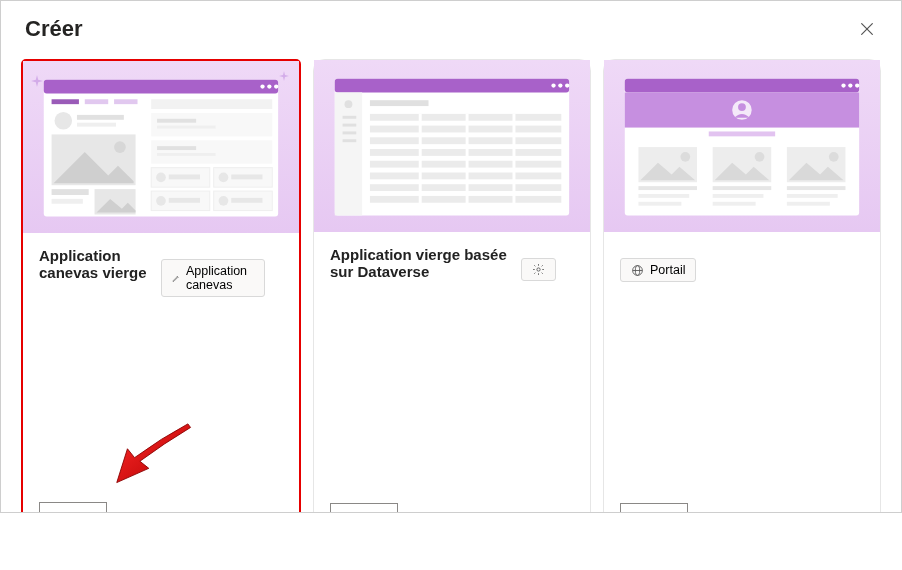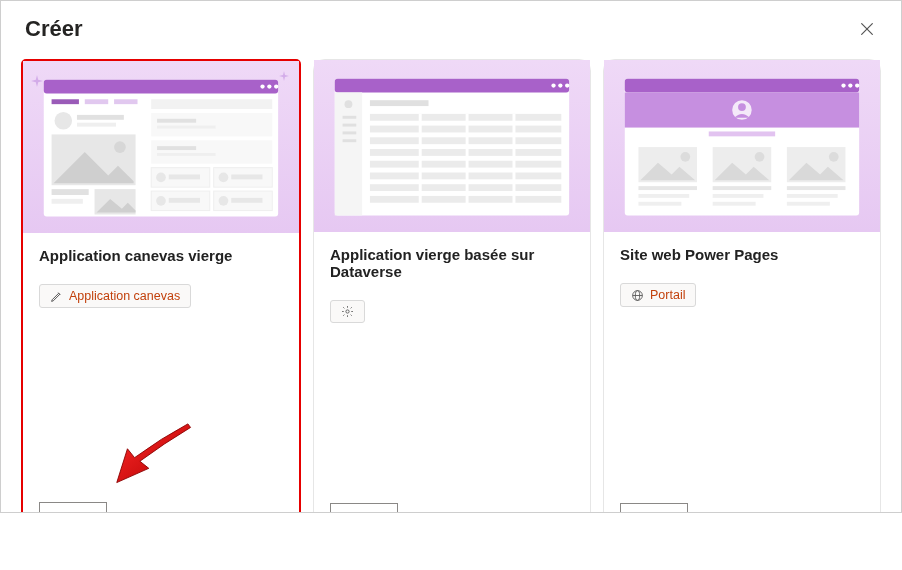--- a/index.html
+++ b/index.html
@@ -7,25 +7,25 @@
   .dialog { width: 902px; height: 513px; border: 1px solid #cecece; position: relative; overflow: hidden; }
   .dialog-header { display: flex; justify-content: space-between; align-items: center; padding: 14px 20px 10px 24px; }
   .dialog-title { font-size: 22px; font-weight: 700; }
   .close-btn { width: 28px; height: 28px; display:flex;align-items:center;justify-content:center; cursor: pointer; color:#555; }
   .close-btn svg { width:16px; height:16px; }
   .cards { display: flex; gap: 12px; padding: 6px 20px 16px 20px; }
   .card { flex: 1 1 0; border: 1px solid #e6e6e6; border-radius: 12px; display: flex; flex-direction: column; background:#fff; min-height: 490px; }
   .card.highlight { border: 2px solid #e60000; border-radius: 5px; }
   .card-thumb { height: 172px; background: linear-gradient(180deg,#efd9f7 0%, #e6c8f2 100%); display:flex; align-items:center; justify-content:center; position:relative; overflow:hidden; }
   .card-thumb svg { width: 92%; height: 92%; }
-  .card-body { padding: 14px 34px 14px 16px; flex:1; display:flex; flex-direction:column; }
+  .card-body { padding: 14px 34px 14px 16px; flex:1; display:flex; flex-direction:row; }
   .card-title { font-size: 15px; font-weight: 600; margin-bottom: 8px; color:#222; }
   .card-desc { font-size: 12.5px; color:#555; line-height: 1.45; }
   .card-desc a { color:#0b57d0; text-decoration: underline; cursor:pointer; }
-  .tag { display:inline-flex; align-items:center; gap:6px; border:1px solid #d9d9d9; background:#faf9f8; border-radius:3px; padding:4px 10px; font-size:12.5px; color:#c2410c; margin-top:12px; align-self:flex-start; }
+  .tag { display:inline-flex; align-items:center; gap:6px; border:1px solid #d9d9d9; background:#faf9f8; border-radius:3px; padding:4px 10px; font-size:12.5px; color:#000000; margin-top:12px; align-self:flex-start; }
   .tag svg { width:13px; height:13px; }
   .card-footer { padding: 0 16px 16px 16px; }
   .create-btn { border:1px solid #8a8886; background:#fff; padding:6px 16px; font-size:13.5px; cursor:pointer; font-family:inherit; }
   .arrow-overlay { position:absolute; pointer-events:none; }
   .spark { position:absolute; fill:#d1a8e8; opacity:.9; }
 </style>
 </head>
 <body>
 
 <div class="dialog">
@@ -196,21 +196,20 @@
             <rect x="176" y="76" width="60" height="36" fill="#ededed"></rect>
             <polygon points="178,110 196,92 210,104 218,96 234,110" fill="#d9d9d9"></polygon>
             <circle cx="224" cy="86" r="5" fill="#dcdcdc"></circle>
             <rect x="176" y="116" width="60" height="4" fill="#e6e6e6"></rect>
             <rect x="176" y="124" width="52" height="4" fill="#efefef"></rect>
             <rect x="176" y="132" width="44" height="4" fill="#efefef"></rect>
           </g>
         </svg>
       </div>
       <div class="card-body">
-        <div class="card-title">Site web Power Pages</div>
         <div class="tag">
           <svg viewBox="0 0 24 24" fill="none" stroke="#555" stroke-width="1.6">
               <circle cx="12" cy="12" r="9"></circle>
               <ellipse cx="12" cy="12" rx="4" ry="9"></ellipse>
               <line x1="3" y1="12" x2="21" y2="12"></line>
             </svg>
           <span>Portail</span>
         </div>
       </div>
       <div class="card-footer">

